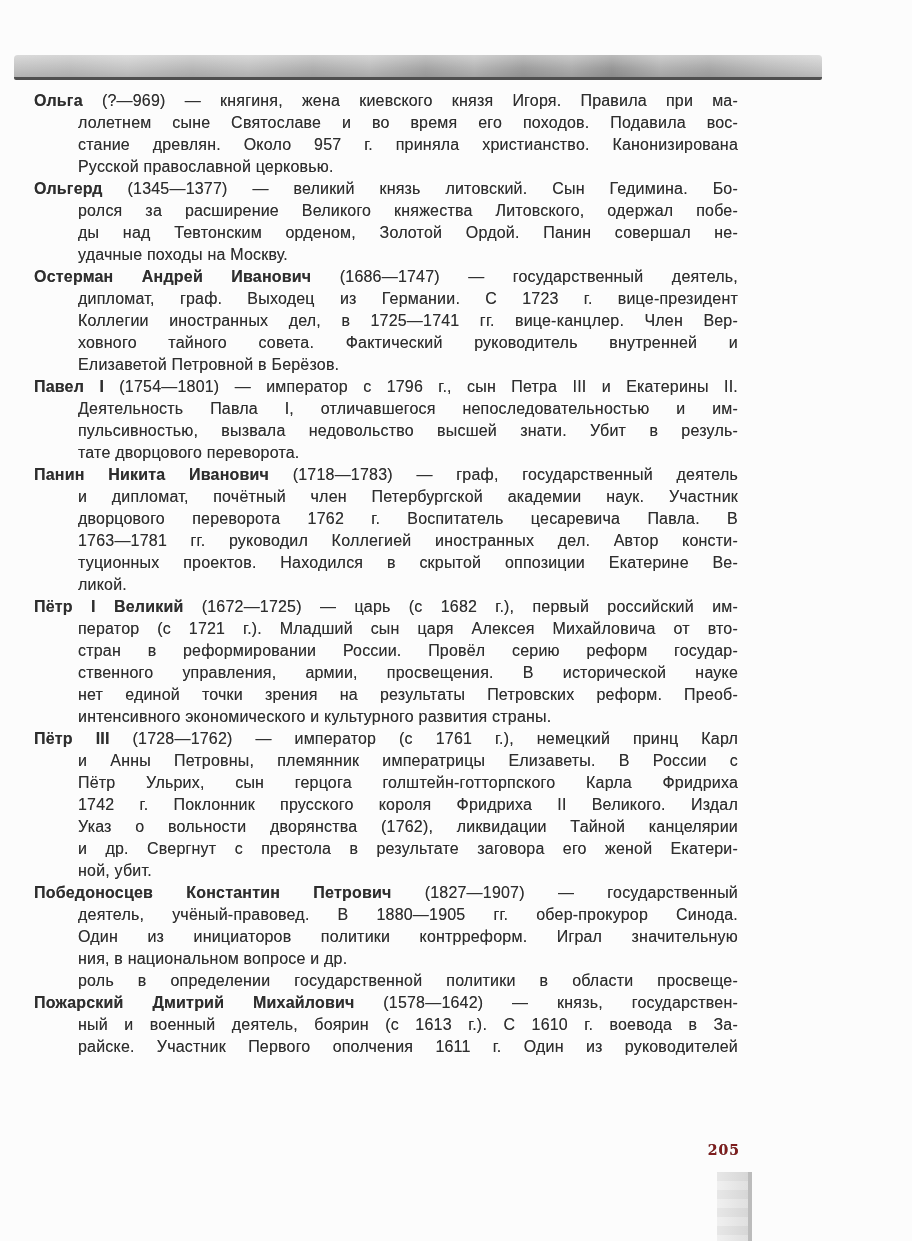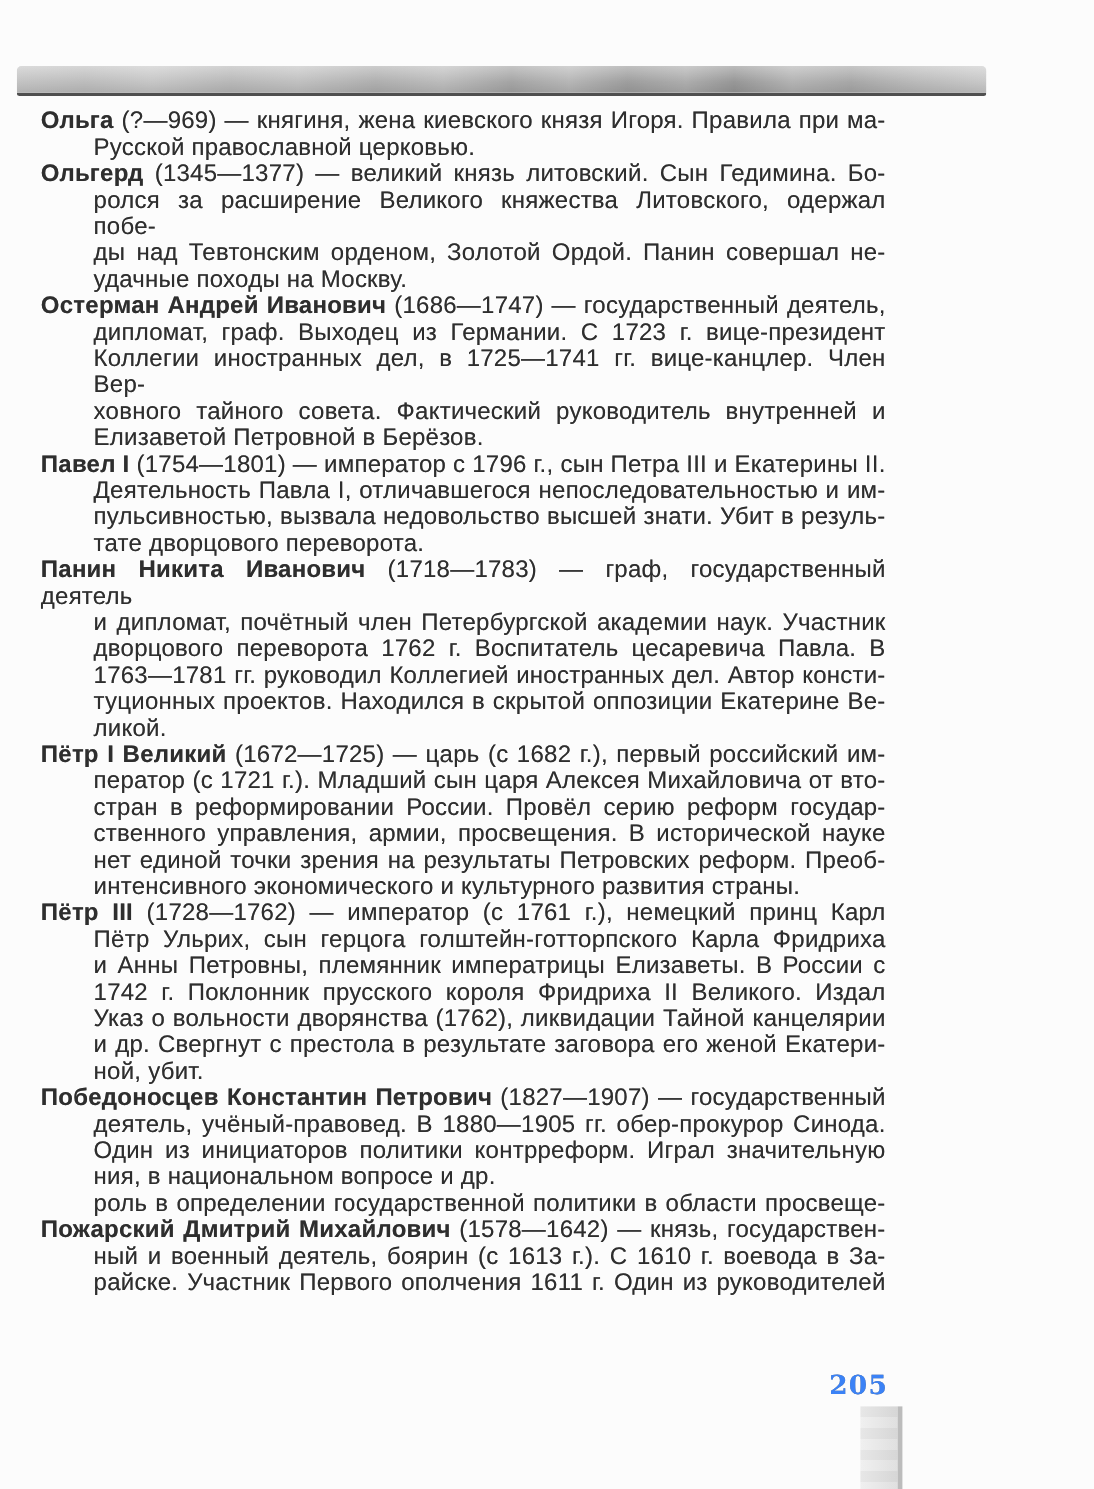--- a/index.html
+++ b/index.html
@@ -16,52 +16,54 @@
     background:
       linear-gradient(180deg, rgba(255,255,255,.30), rgba(0,0,0,.04) 60%, rgba(0,0,0,.12)),
       linear-gradient(90deg,#cbcbcb 0%,#c4c4c4 7%,#cecece 14%,#bfbfbf 22%,#c8c8c8 29%,
         #b6b6b6 37%,#c3c3c3 44%,#ababab 51%,#bdbdbd 57%,#a4a4a4 63%,#b4b4b4 69%,
         #9d9d9d 74%,#bababa 80%,#aeaeae 86%,#c2c2c2 93%,#d0d0d0 100%);
     border-bottom:3px solid #4f4f4f;
     filter:blur(.4px);
   }
   .entries { position:absolute; left:34px; top:90px; width:704px; }
   .line {
-    font-size:20px; line-height:22px; letter-spacing:.2px;
+    font-size:16px; line-height:22px; letter-spacing:.2px;
     text-align:justify; text-align-last:justify;
     text-shadow:0 0 .5px rgba(46,46,46,.55);
   }
   .line.cont { padding-left:44px; }
   .line.short { text-align-last:left; }
   .term { font-weight:700; }
   .page-number {
     position:absolute; top:1142px; left:34px; width:706px;
     text-align:right;
     font-family:"DejaVu Serif","Liberation Serif",serif;
-    font-weight:700; font-size:22px; letter-spacing:1px; color:#3b82f6;
+    font-weight:700; font-size:14px; letter-spacing:1px; color:#7f1d1d;
     text-shadow:0 0 .5px rgba(30,30,30,.6);
   }
   
   .edge-strip {
     position:absolute; left:717px; top:1172px; width:31px; height:69px;
     background:
       repeating-linear-gradient(180deg, rgba(0,0,0,.035) 0 9px, rgba(255,255,255,.05) 9px 18px),
       linear-gradient(90deg,#efefef 0%,#e6e6e6 55%,#dedede 100%);
     border-right:4px solid #bcbcbc;
     filter:blur(.3px);
   }
 </style>
 </head>
 <body>
 
 <div class="page">
   <div class="header-band"></div>
   <main class="entries" id="entries">
       <div class="entry">
         <div class="line first"><b class="term">Ольга</b> (?—969) — княгиня, жена киевского князя Игоря. Правила при ма-</div>
+        <div class="line cont">лолетнем сыне Святославе и во время его походов. Подавила вос-</div>
+        <div class="line cont">стание древлян. Около 957 г. приняла христианство. Канонизирована</div>
         <div class="line cont short">Русской православной церковью.</div>
       </div>
       <div class="entry">
         <div class="line first"><b class="term">Ольгерд</b> (1345—1377) — великий князь литовский. Сын Гедимина. Бо-</div>
         <div class="line cont">ролся за расширение Великого княжества Литовского, одержал побе-</div>
         <div class="line cont">ды над Тевтонским орденом, Золотой Ордой. Панин совершал не-</div>
         <div class="line cont short">удачные походы на Москву.</div>
       </div>
       <div class="entry">
         <div class="line first"><b class="term">Остерман Андрей Иванович</b> (1686—1747) — государственный деятель,</div>
@@ -87,22 +89,22 @@
       <div class="entry">
         <div class="line first"><b class="term">Пётр I Великий</b> (1672—1725) — царь (с 1682 г.), первый российский им-</div>
         <div class="line cont">ператор (с 1721 г.). Младший сын царя Алексея Михайловича от вто-</div>
         <div class="line cont">стран в реформировании России. Провёл серию реформ государ-</div>
         <div class="line cont">ственного управления, армии, просвещения. В исторической науке</div>
         <div class="line cont">нет единой точки зрения на результаты Петровских реформ. Преоб-</div>
         <div class="line cont short">интенсивного экономического и культурного развития страны.</div>
       </div>
       <div class="entry">
         <div class="line first"><b class="term">Пётр III</b> (1728—1762) — император (с 1761 г.), немецкий принц Карл</div>
+        <div class="line cont">и Анны Петровны, племянник императрицы Елизаветы. В России с</div>
         <div class="line cont">Пётр Ульрих, сын герцога голштейн-готторпского Карла Фридриха</div>
-        <div class="line cont">и Анны Петровны, племянник императрицы Елизаветы. В России с</div>
         <div class="line cont">1742 г. Поклонник прусского короля Фридриха II Великого. Издал</div>
         <div class="line cont">Указ о вольности дворянства (1762), ликвидации Тайной канцелярии</div>
         <div class="line cont">и др. Свергнут с престола в результате заговора его женой Екатери-</div>
         <div class="line cont short">ной, убит.</div>
       </div>
       <div class="entry">
         <div class="line first"><b class="term">Победоносцев Константин Петрович</b> (1827—1907) — государственный</div>
         <div class="line cont">деятель, учёный-правовед. В 1880—1905 гг. обер-прокурор Синода.</div>
         <div class="line cont">Один из инициаторов политики контрреформ. Играл значительную</div>
         <div class="line cont short">ния, в национальном вопросе и др.</div>

